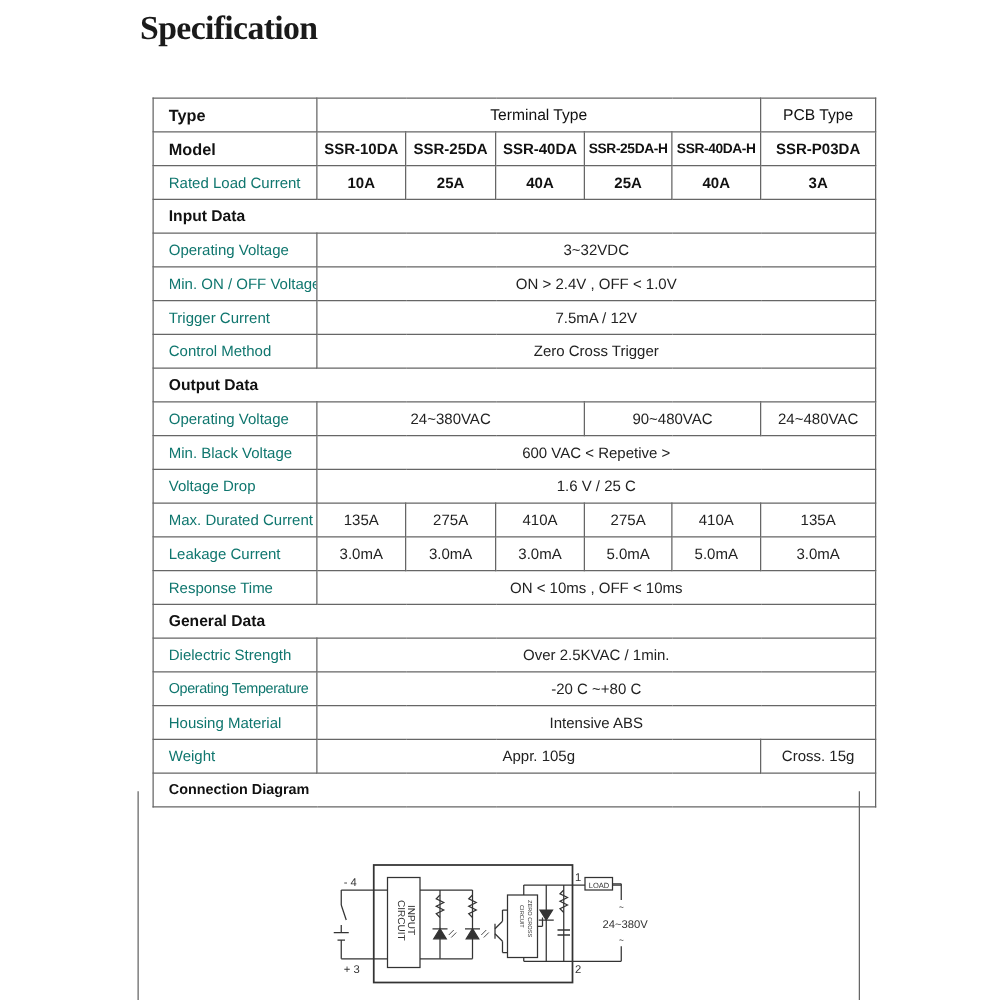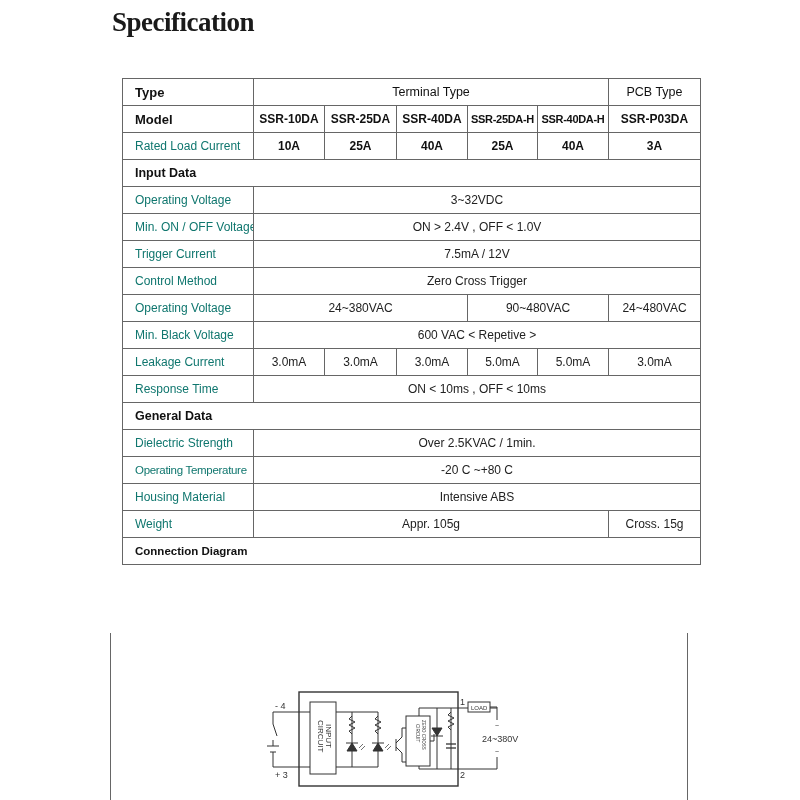--- a/index.html
+++ b/index.html
@@ -74,28 +74,44 @@
   <tr>
     <td class="lbl">Trigger Current</td>
     <td colspan="6">7.5mA / 12V</td>
   </tr>
   <tr>
     <td class="lbl">Control Method</td>
     <td colspan="6">Zero Cross Trigger</td>
   </tr>
 
   <tr>
+    <td class="sec" colspan="7">Output Data</td>
+  </tr>
+  <tr>
     <td class="lbl">Operating Voltage</td>
     <td colspan="3">24~380VAC</td>
     <td colspan="2">90~480VAC</td>
     <td>24~480VAC</td>
   </tr>
   <tr>
     <td class="lbl">Min. Black Voltage</td>
     <td colspan="6">600 VAC &lt; Repetive &gt;</td>
+  </tr>
+  <tr>
+    <td class="lbl">Voltage Drop</td>
+    <td colspan="6">1.6 V / 25 C</td>
+  </tr>
+  <tr>
+    <td class="lbl">Max. Durated Current</td>
+    <td>135A</td>
+    <td>275A</td>
+    <td>410A</td>
+    <td>275A</td>
+    <td>410A</td>
+    <td>135A</td>
   </tr>
   <tr>
     <td class="lbl">Leakage Current</td>
     <td>3.0mA</td>
     <td>3.0mA</td>
     <td>3.0mA</td>
     <td>5.0mA</td>
     <td>5.0mA</td>
     <td>3.0mA</td>
   </tr>

